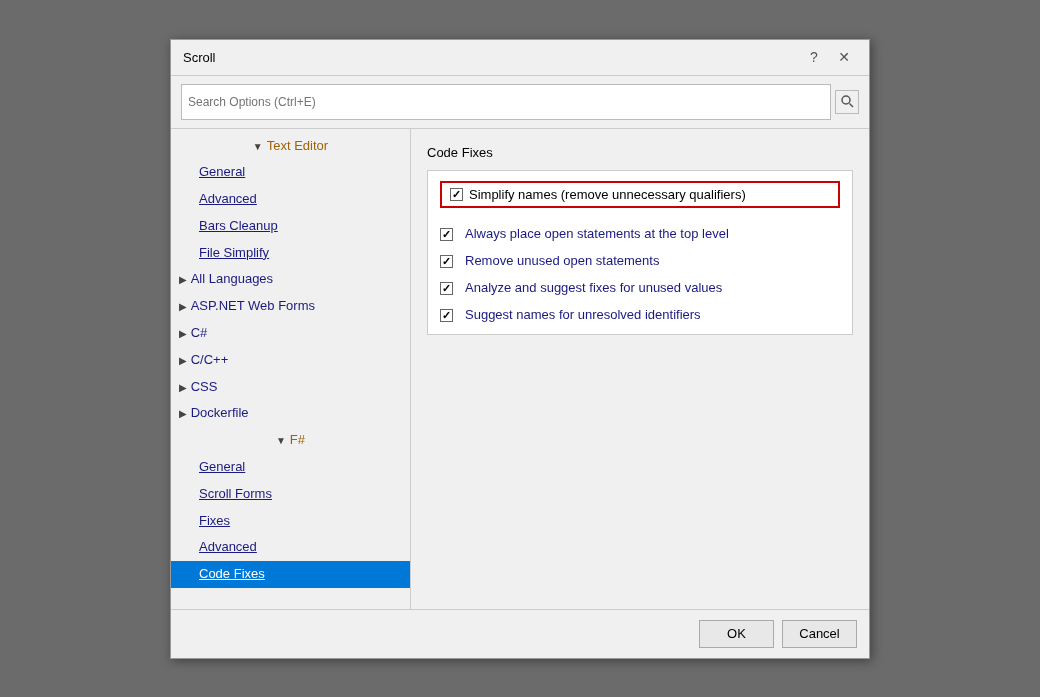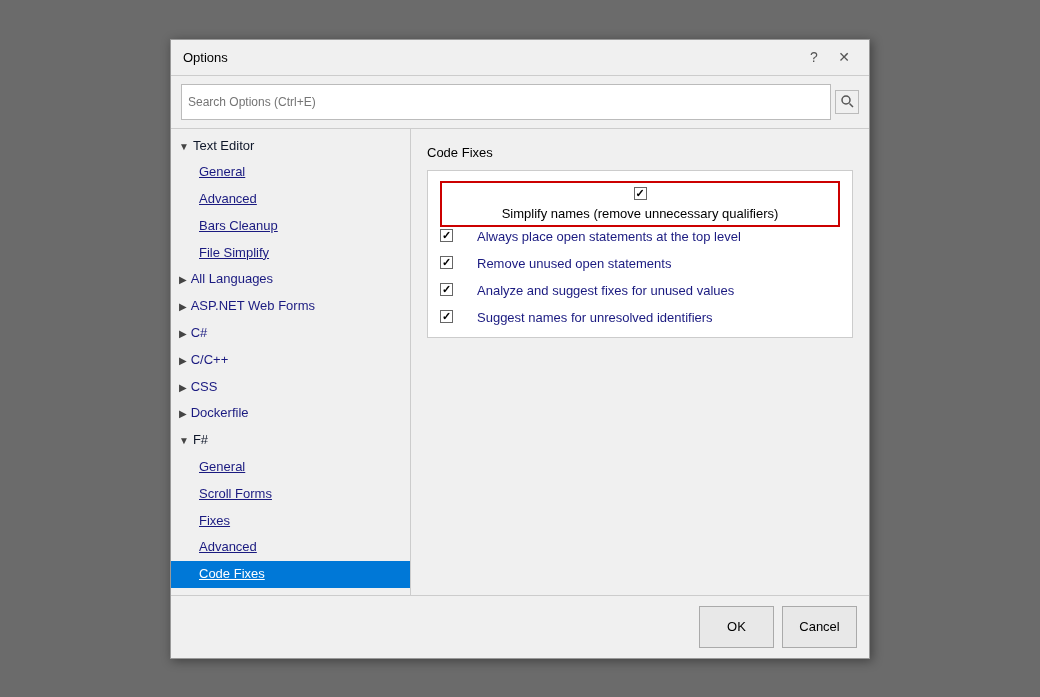--- a/index.html
+++ b/index.html
@@ -112,22 +112,23 @@
       cursor: pointer;
       color: #1a1a80;
       white-space: nowrap;
       line-height: 1.6;
     }
     .tree-item.selected {
       background: #0078d7;
       color: #fff;
     }
     .tree-item.section-header {
-      color: #0f172a;
+      color: #a16207;
       font-weight: normal;
+      text-align: center;
     }
     .tree-item.level1 { padding-left: 8px; }
     .tree-item.level2 { padding-left: 28px; text-decoration: underline; }
 
     .triangle {
       display: inline-block;
       margin-right: 4px;
       font-size: 10px;
       color: #444;
     }
@@ -150,31 +151,30 @@
 
     .code-fixes-box {
       border: 1px solid #ccc;
       background: #fff;
       padding: 10px 12px;
     }
 
     .highlighted-item {
       border: 2px solid #cc0000;
       padding: 4px 8px;
-      margin-bottom: 0;
+      margin-bottom: 16px;
       display: flex;
       align-items: center;
       gap: 6px;
-      flex-direction: column;
     }
 
     .check-item {
       display: flex;
-      align-items: flex-start;
-      gap: 24px;
+      align-items: flex-end;
+      gap: 12px;
       margin-bottom: 8px;
       padding: 2px 0;
     }
     .check-item:last-child { margin-bottom: 0; }
 
     .checkbox {
       width: 13px;
       height: 13px;
       border: 1px solid #666;
       background: #fff;
@@ -203,41 +203,41 @@
       border-top: 1px solid #ccc;
       padding: 10px 12px;
       display: flex;
       justify-content: flex-end;
       gap: 8px;
       background: #f0f0f0;
     }
 
     .footer-btn {
       min-width: 75px;
-      height: 42px;
+      height: 28px;
       border: 1px solid #aaa;
       background: #e8e8e8;
       cursor: pointer;
       font-size: 13px;
       padding: 0 12px;
     }
 
     
     .tree-panel::-webkit-scrollbar { width: 8px; }
     .tree-panel::-webkit-scrollbar-track { background: #f0f0f0; }
     .tree-panel::-webkit-scrollbar-thumb { background: #bbb; }
   </style>
 </head>
 <body>
 
 <div class="dialog">
 
   <div class="title-bar">
     <div class="title-bar-left">
-      <span class="title-text">Options</span>
+      <span class="title-text">Scroll</span>
     </div>
     <div class="title-actions">
       <button class="title-btn">?</button>
       <button class="title-btn close">✕</button>
     </div>
   </div>
 
   <div class="dialog-body">
 
     <div class="search-row">

